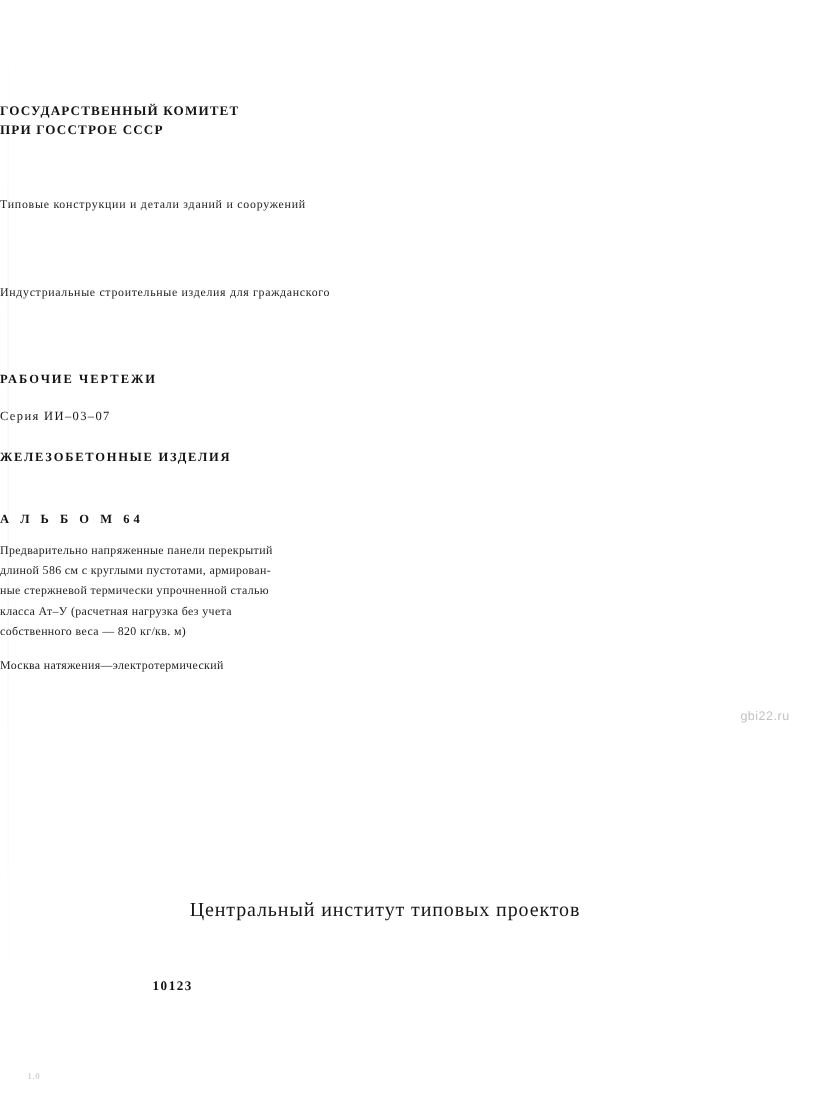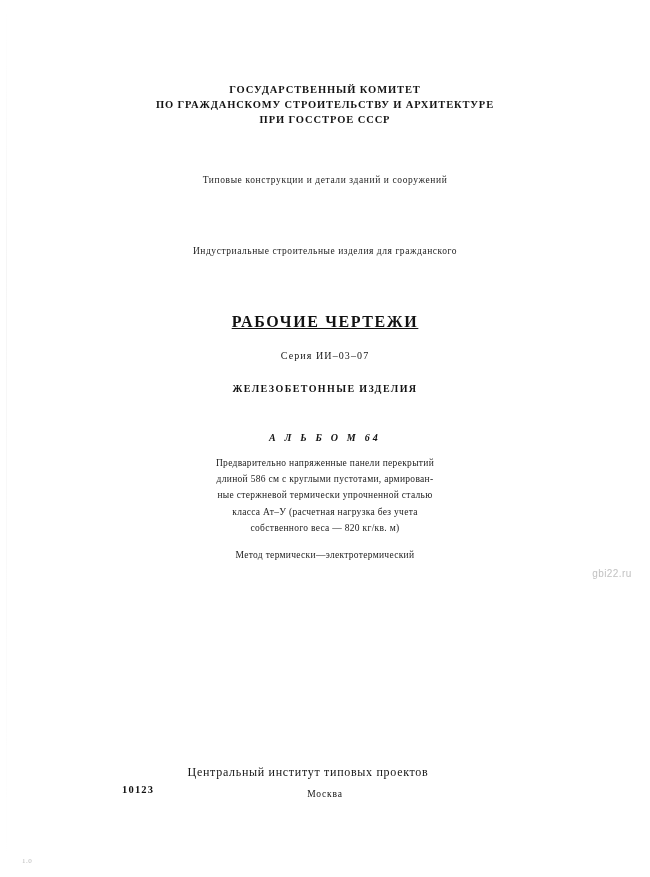--- a/index.html
+++ b/index.html
@@ -41,21 +41,21 @@
     font-size: 7px;
     color: #b9b9b9;
     letter-spacing: 0.5px;
   }
 
   .content {
     position: absolute;
     left: 0;
     top: 0;
     width: 650px;
-    text-align: center;
+    text-align: left;
   }
 
   .org-block {
     margin-top: 82px;
     line-height: 1.45;
     font-size: 10.5px;
     letter-spacing: 0.9px;
     font-weight: bold;
     color: #141414;
   }
@@ -76,25 +76,24 @@
     margin-top: 58px;
     font-size: 9.5px;
     letter-spacing: 0.55px;
     line-height: 1.7;
     color: #1c1c1c;
   }
   .industrial .l2 { display: block; }
 
   .working-drawings {
     margin-top: 54px;
-    font-size: 16px;
+    font-size: 10px;
     font-weight: bold;
     letter-spacing: 1.6px;
     color: #121212;
-    text-decoration: underline;
   }
 
   .series-number {
     margin-top: 19px;
     font-size: 10px;
     letter-spacing: 1.1px;
     color: #161616;
   }
 
   .rc-products {
@@ -104,21 +103,20 @@
     letter-spacing: 1.4px;
     color: #121212;
   }
 
   .album-title {
     margin-top: 38px;
     font-size: 10px;
     font-weight: bold;
     letter-spacing: 3.2px;
     color: #121212;
-    font-style: italic;
   }
 
   .album-desc {
     margin-top: 12px;
     font-size: 9.5px;
     line-height: 1.72;
     letter-spacing: 0.3px;
     color: #1b1b1b;
   }
   .album-desc span { display: block; white-space: nowrap; }
@@ -149,24 +147,24 @@
     font-size: 10.5px;
     font-weight: bold;
     letter-spacing: 1.2px;
     color: #111111;
     margin-top: 43px;
   }
 
   .publisher {
     position: absolute;
     left: 0;
-    top: 765px;
+    top: 720px;
     width: 616px;
     text-align: center;
-    font-size: 12px;
+    font-size: 16px;
     letter-spacing: 0.7px;
     color: #151515;
   }
   .city {
     position: absolute;
     left: 0;
     top: 789px;
     width: 650px;
     text-align: center;
     font-size: 9.5px;
@@ -178,21 +176,20 @@
 <body>
 
 <div class="page">
 
   <div class="scan-edge-left"></div>
 
   <div class="content">
 
     <div class="org-block">
       <span class="org-line">ГОСУДАРСТВЕННЫЙ КОМИТЕТ</span>
-      <span class="org-line org-line-2">ПО ГРАЖДАНСКОМУ СТРОИТЕЛЬСТВУ И АРХИТЕКТУРЕ</span>
       <span class="org-line">ПРИ ГОССТРОЕ СССР</span>
     </div>
 
     <div class="series-desc">Типовые конструкции и детали зданий и сооружений</div>
 
     <div class="industrial">
       <span>Индустриальные строительные изделия для гражданского</span>
     </div>
 
     <div class="working-drawings">РАБОЧИЕ ЧЕРТЕЖИ</div>
@@ -204,27 +201,26 @@
     <div class="album-title">А Л Ь Б О М  64</div>
 
     <div class="album-desc">
       <span>Предварительно напряженные панели перекрытий</span>
       <span>длиной 586 см с круглыми пустотами, армирован-</span>
       <span>ные стержневой термически упрочненной сталью</span>
       <span>класса Ат–У (расчетная нагрузка без учета</span>
       <span>собственного веса — 820 кг/кв. м)</span>
     </div>
 
-    <div class="method">Метод термически—электротермический</div>
+    <div class="method">Москва натяжения—электротермический</div>
 
   </div>
 
   <div class="watermark">gbi22.ru</div>
 
   <div class="code-number">10123</div>
 
   <div class="publisher">Центральный институт типовых проектов</div>
 
-  <div class="city">Москва</div>
 
   <div class="scan-mark-bl">1.0</div>
 
 </div>
 
 </body></html>

